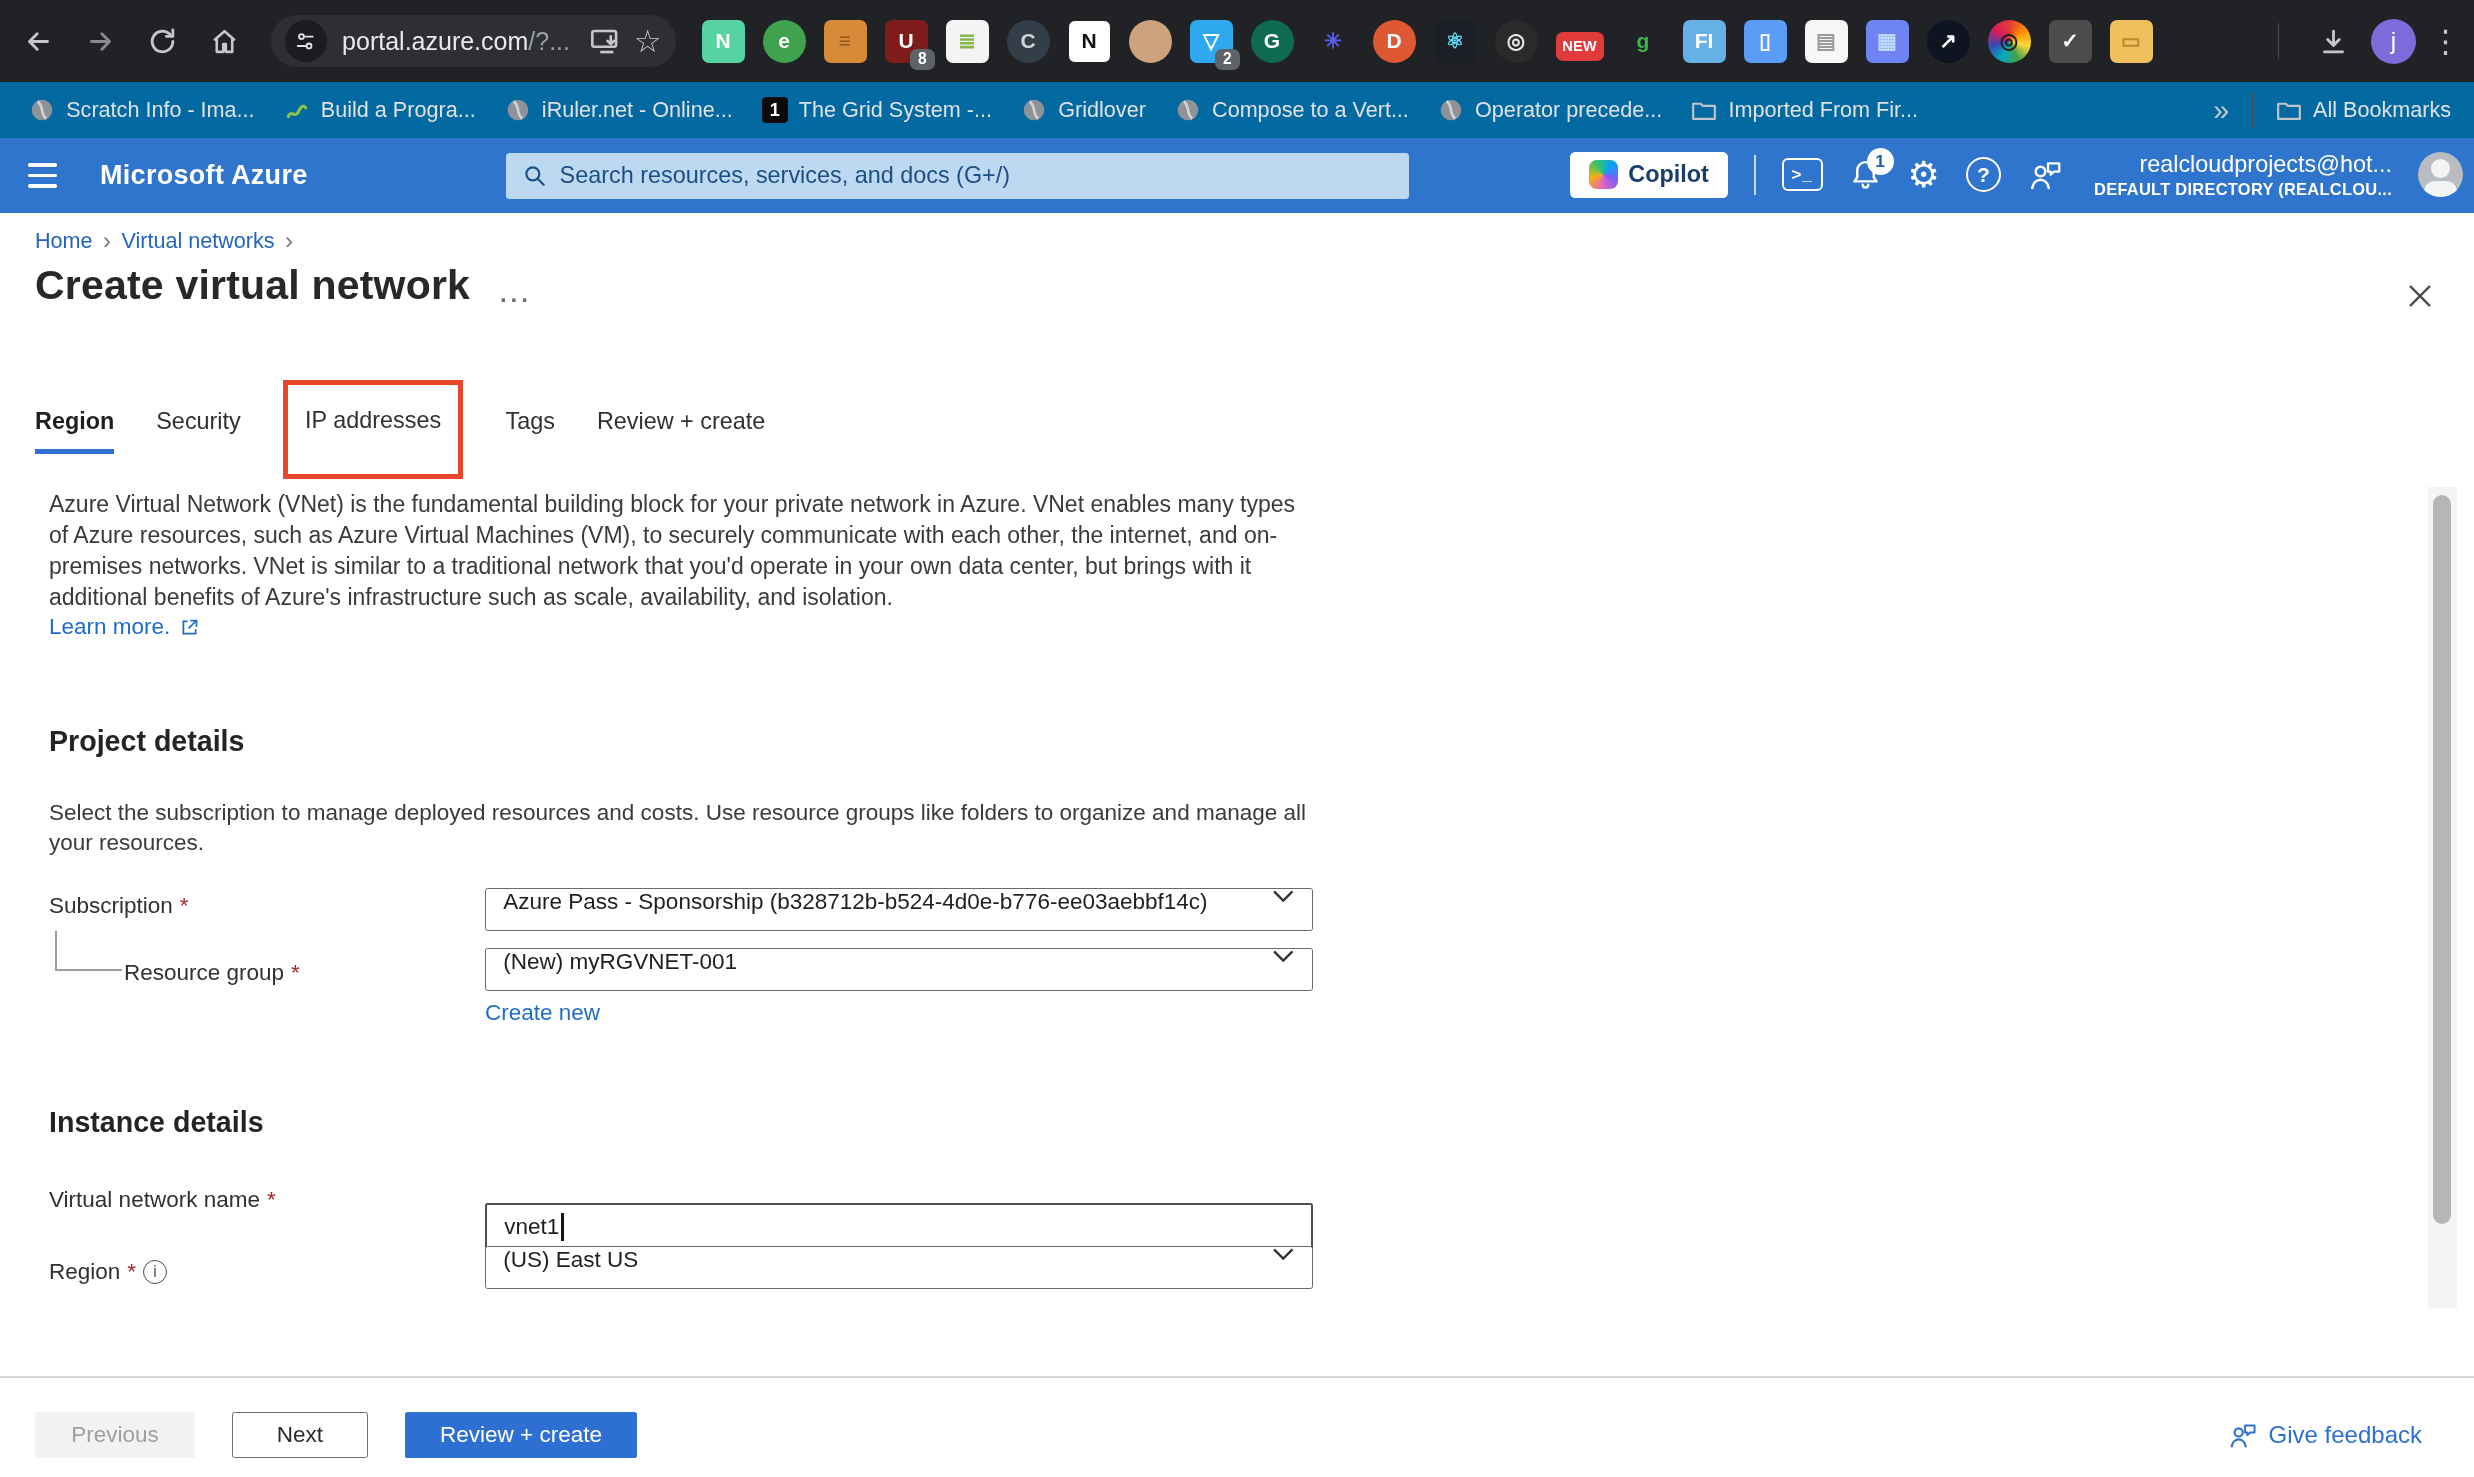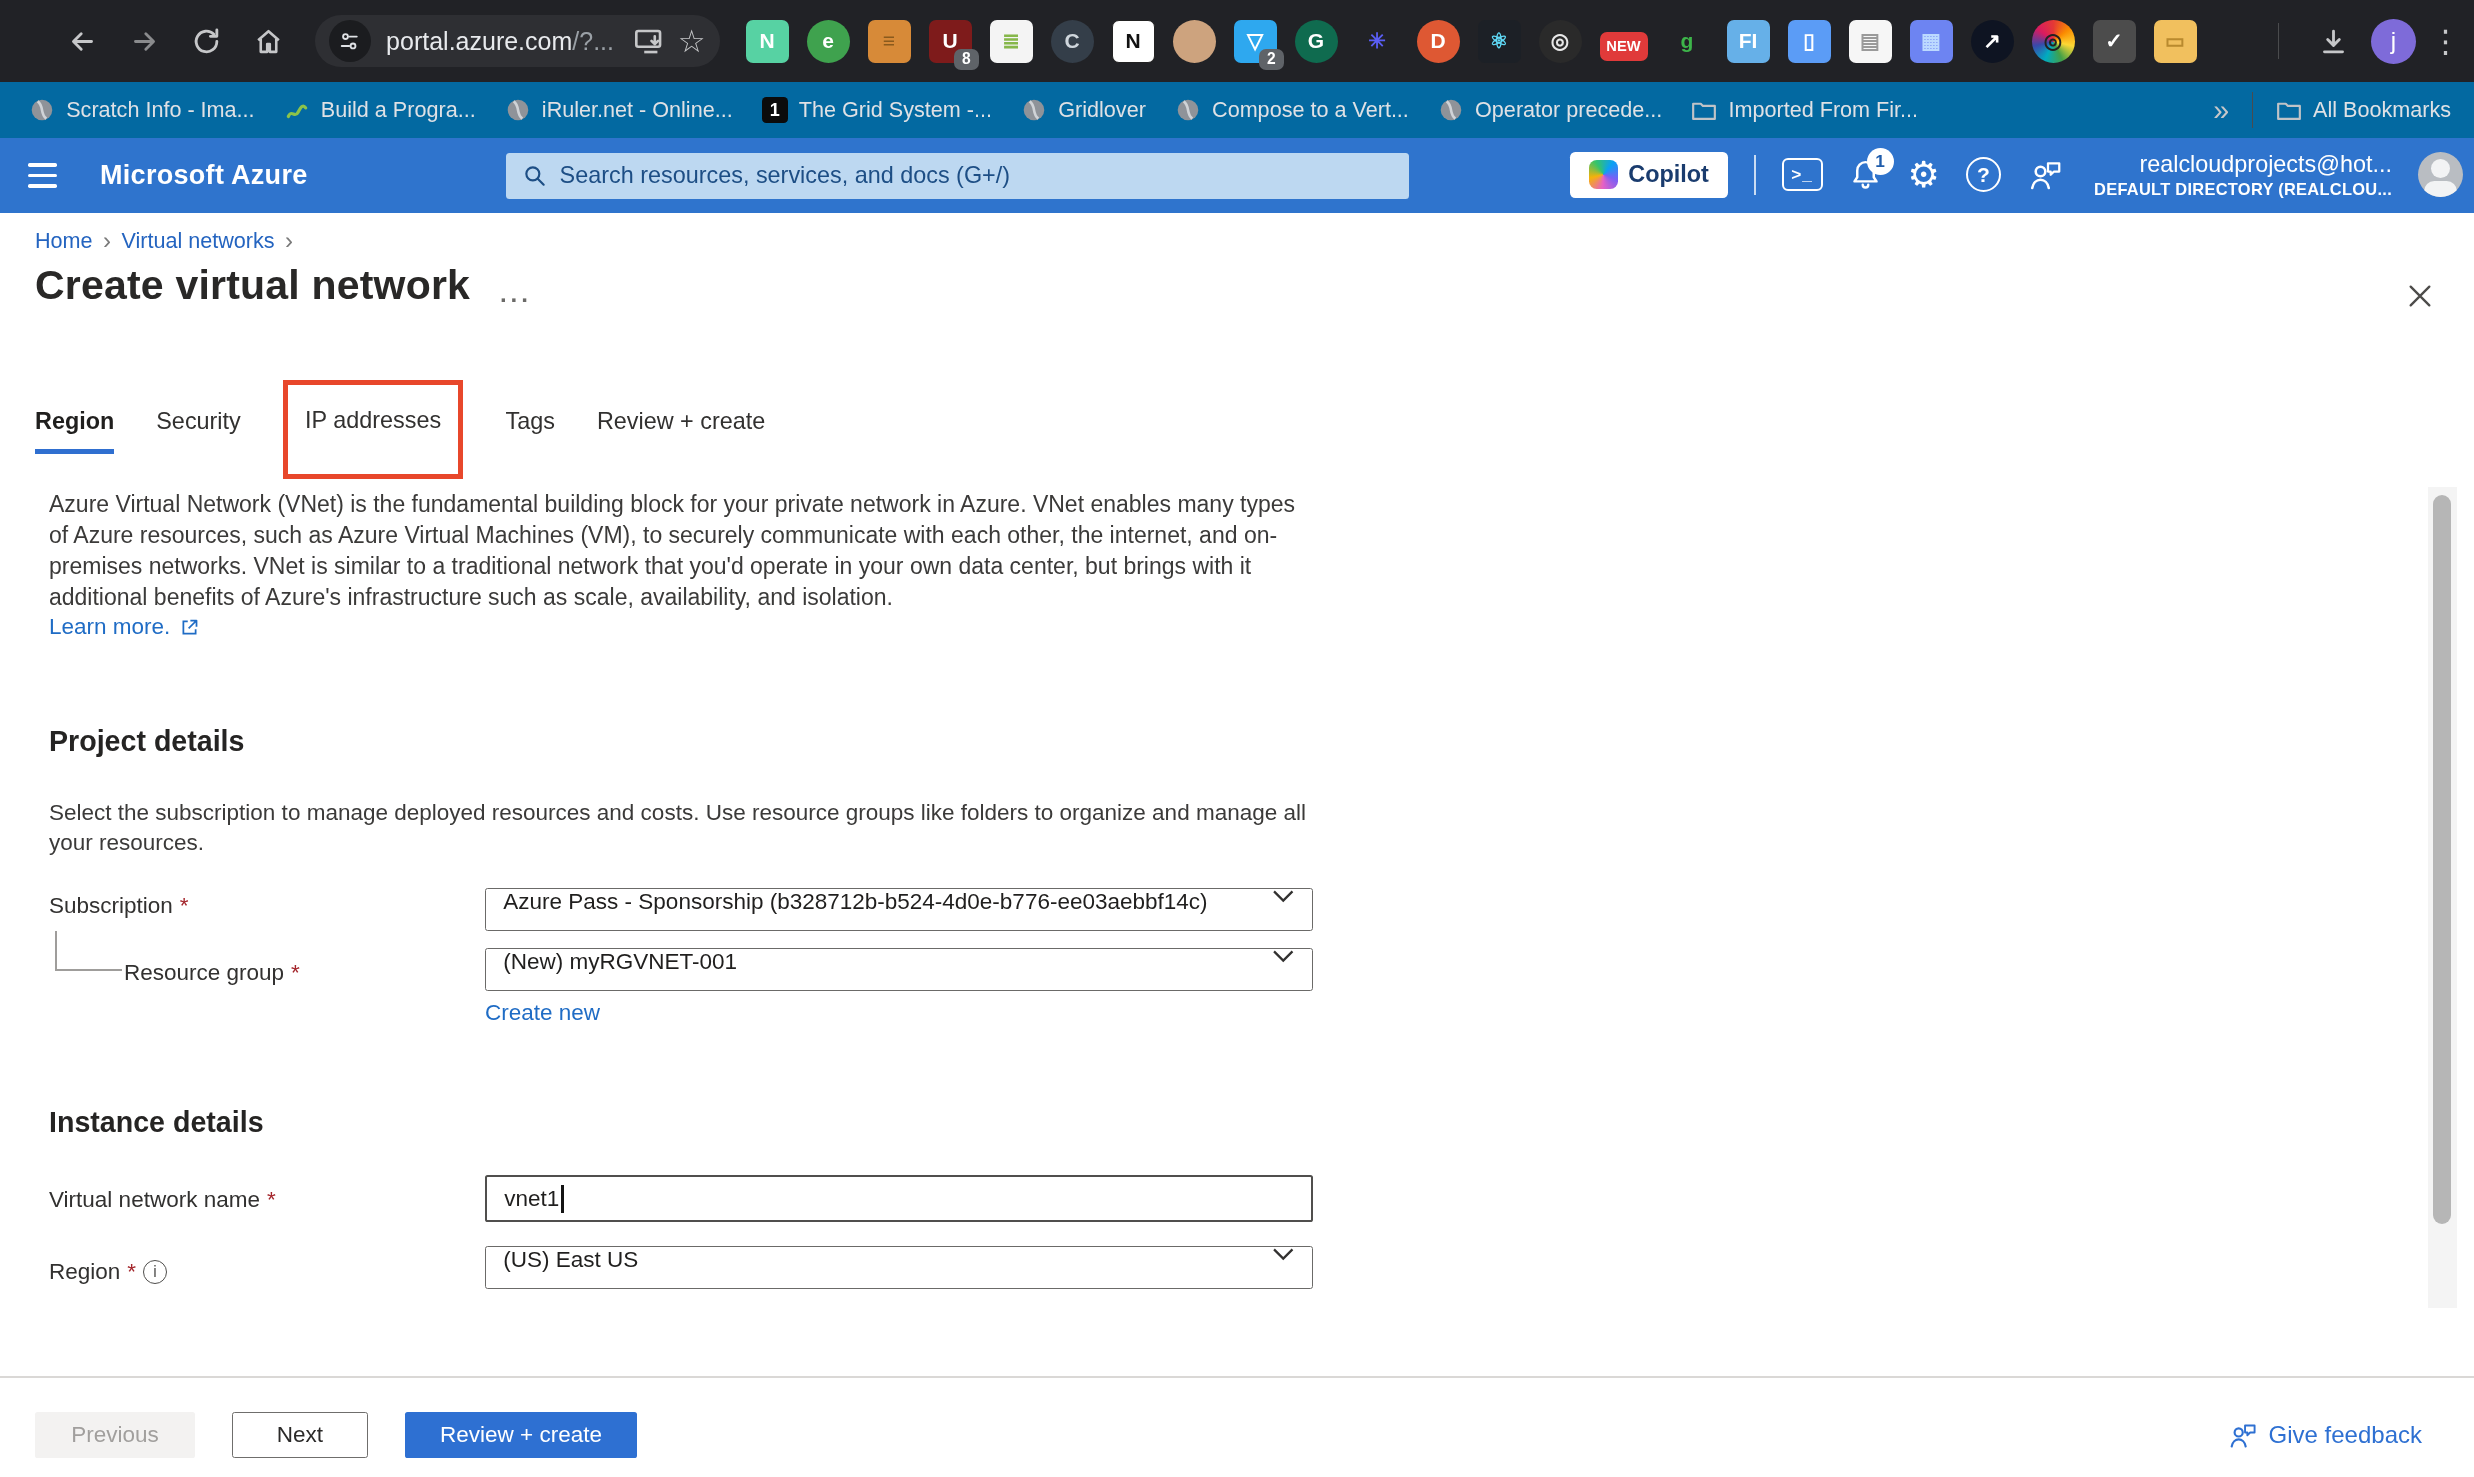--- a/index.html
+++ b/index.html
@@ -1,19 +1,19 @@
 <!DOCTYPE html>
 <html style="font-size:14px"><head>
 <meta charset="utf-8">
 <style>
   * { margin:0; padding:0; box-sizing:border-box; }
   html,body { width:2475px; height:1478px; font-family:"Liberation Sans", sans-serif; background:#ffffff; overflow:hidden; }
 
   
-  .toolbar { position:absolute; top:0; left:0; width:2475px; height:82px; background:#212226; display:flex; align-items:center;padding-left:44px; }
+  .toolbar { position:absolute; top:0; left:0; width:2475px; height:82px; background:#212226; display:flex; align-items:center; }
   .nav-ic { width:48px; height:48px; display:flex; align-items:center; justify-content:center; color:#c6c7c9; font-size:33px; margin-left:14px; border-radius:50%; flex:none; }
   .nav-ic svg { display:block; }
   .url-pill { margin-left:22.5px; width:405px; height:52px; background:#2e2f33; border-radius:26px; display:flex; align-items:center; padding:0 14px; flex:none; }
   .tune-circle { width:42px; height:42px; border-radius:50%; background:#1b1c1f; display:flex; align-items:center; justify-content:center; flex:none; }
   .url-text { color:#e8eaed; font-size:25px; margin-left:15.6px; white-space:nowrap; }
   .url-text .dim { color:#9aa0a6; }
   .pill-ic { margin-left:auto; color:#c6c7c9; display:flex; align-items:center; }
   .star { color:#c6c7c9; font-size:31px; margin-left:12px; }
   .ext-strip { display:flex; align-items:center; gap:18px; margin-left:26px; flex:none; }
   .ext-tile { width:43px; height:43px; border-radius:7px; display:flex; align-items:center; justify-content:center; font-size:21px; font-weight:bold; position:relative; flex:none; }
@@ -76,21 +76,21 @@
   .intro { position:absolute; left:49px; top:489px; width:1265px; font-size:23px; line-height:31px; color:#3b3a39; }
   .learn-more { position:absolute; left:49px; top:614px; font-size:22.5px; color:#1f6cc5; display:flex; align-items:center; gap:8.7px; }
 
   .sec-h { position:absolute; left:49px; font-size:28.6px; font-weight:bold; color:#252423; }
   .sec-desc { position:absolute; left:49px; top:798px; width:1263px; font-size:22.5px; line-height:30px; color:#3b3a39; }
 
   .f-label { position:absolute; font-size:22.5px; color:#323130; display:flex; align-items:center; gap:7px; }
   .req { color:#a4262c; }
   .dd { position:absolute; left:485px; width:828px; height:43px; background:#fff; border:1.7px solid #6b6a68; border-radius:2.6px; display:flex; align-items:flex-start; padding:0 17.3px; font-size:22.5px; color:#201f1e; }
   .dd .chev { margin-left:auto; }
-  .txt-input { position:absolute; left:485px; width:828px; height:47px; background:#fff; border:2.6px solid #504f4d; border-radius:2.6px; display:flex; align-items:center; padding:0 17.3px; font-size:22.5px; color:#201f1e; }
+  .txt-input { position:absolute; left:485px; width:828px; height:47px; background:#fff; border:2.6px solid #504f4d; border-radius:2.6px; display:flex; align-items:center; padding:0 17.3px; font-size:22.5px; color:#201f1e;margin-top:28px; }
   .caret-bar { display:inline-block; width:2.6px; height:28px; background:#141414; margin-left:1.7px; }
   .conn-v { position:absolute; left:55px; top:931px; width:1.7px; height:40px; background:#9f9d9b; }
   .conn-h { position:absolute; left:55px; top:969px; width:67px; height:1.7px; background:#9f9d9b; }
   .create-new { position:absolute; left:485px; top:1000px; font-size:22.5px; color:#1f6cc5; }
   .info-ic { width:24px; height:24px; border:1.7px solid #4f4e4c; border-radius:50%; color:#4f4e4c; font-size:15.6px; display:inline-flex; align-items:center; justify-content:center; font-style:normal; }
 
   
   .scroll-track { position:absolute; left:2428px; top:487px; width:28.6px; height:821px; background:#f4f4f4; }
   .scroll-thumb { position:absolute; left:5.2px; top:7.8px; width:18px; height:729px; background:#b6b6b6; border-radius:9.5px; }
 

